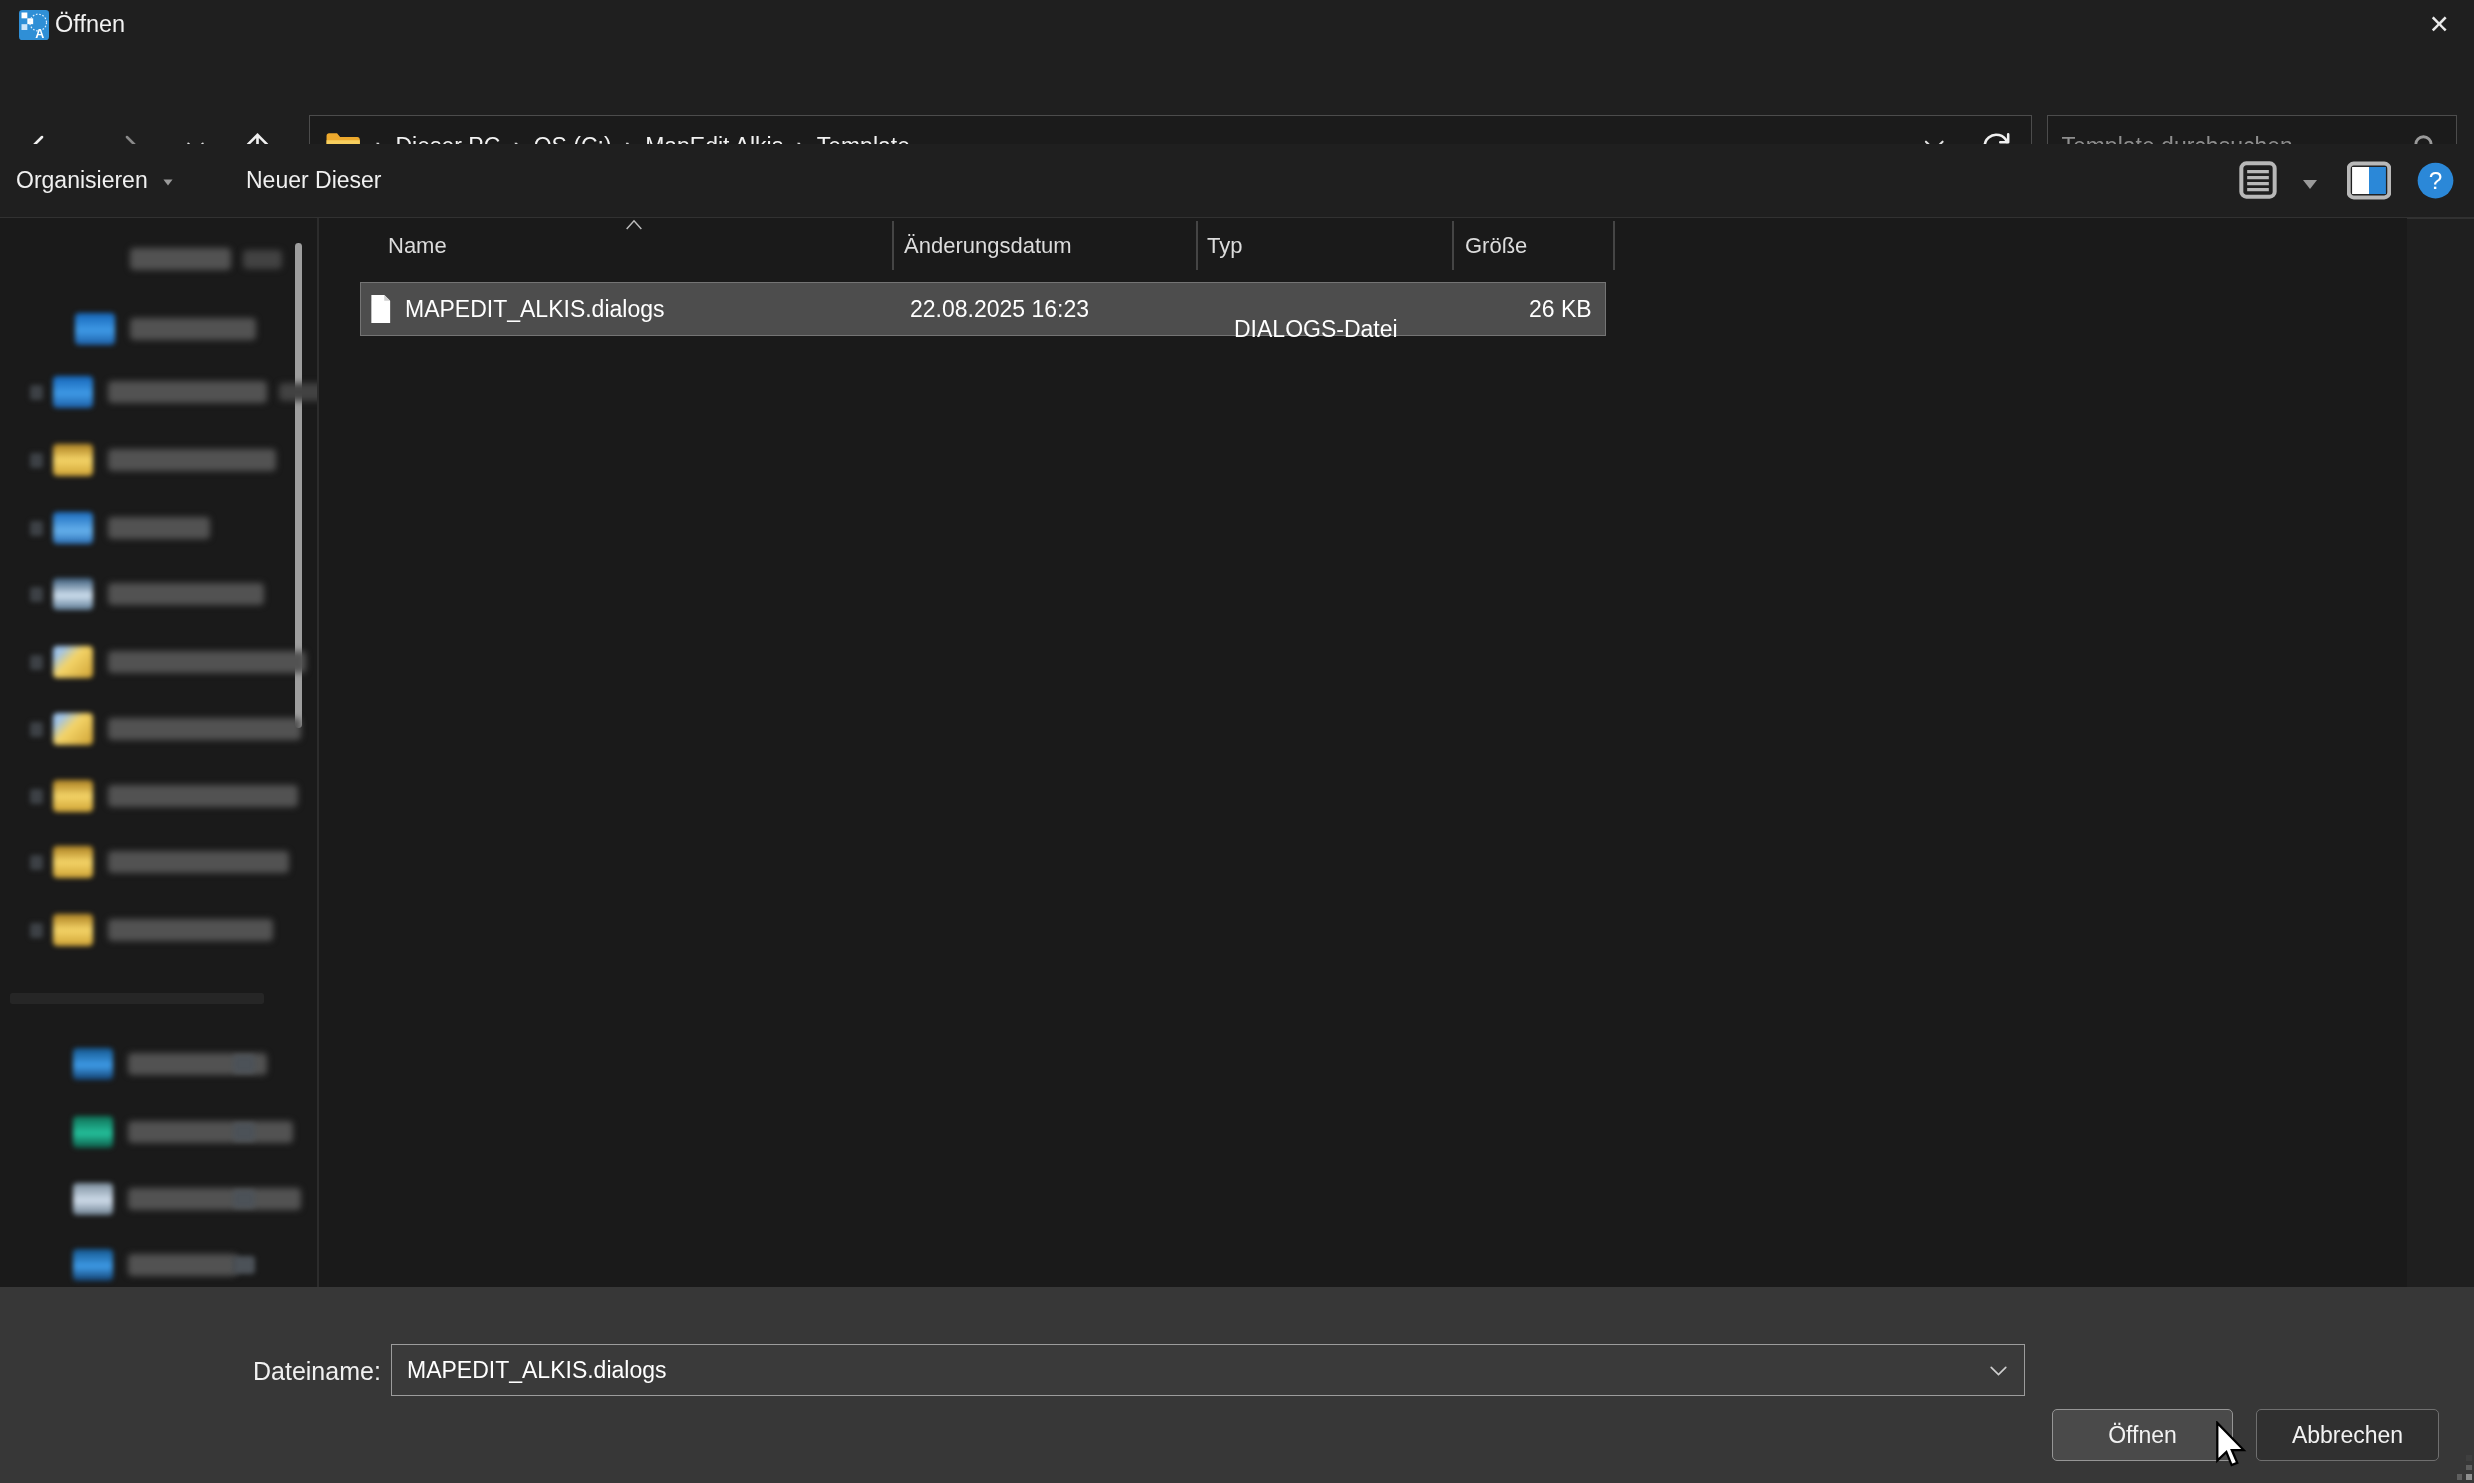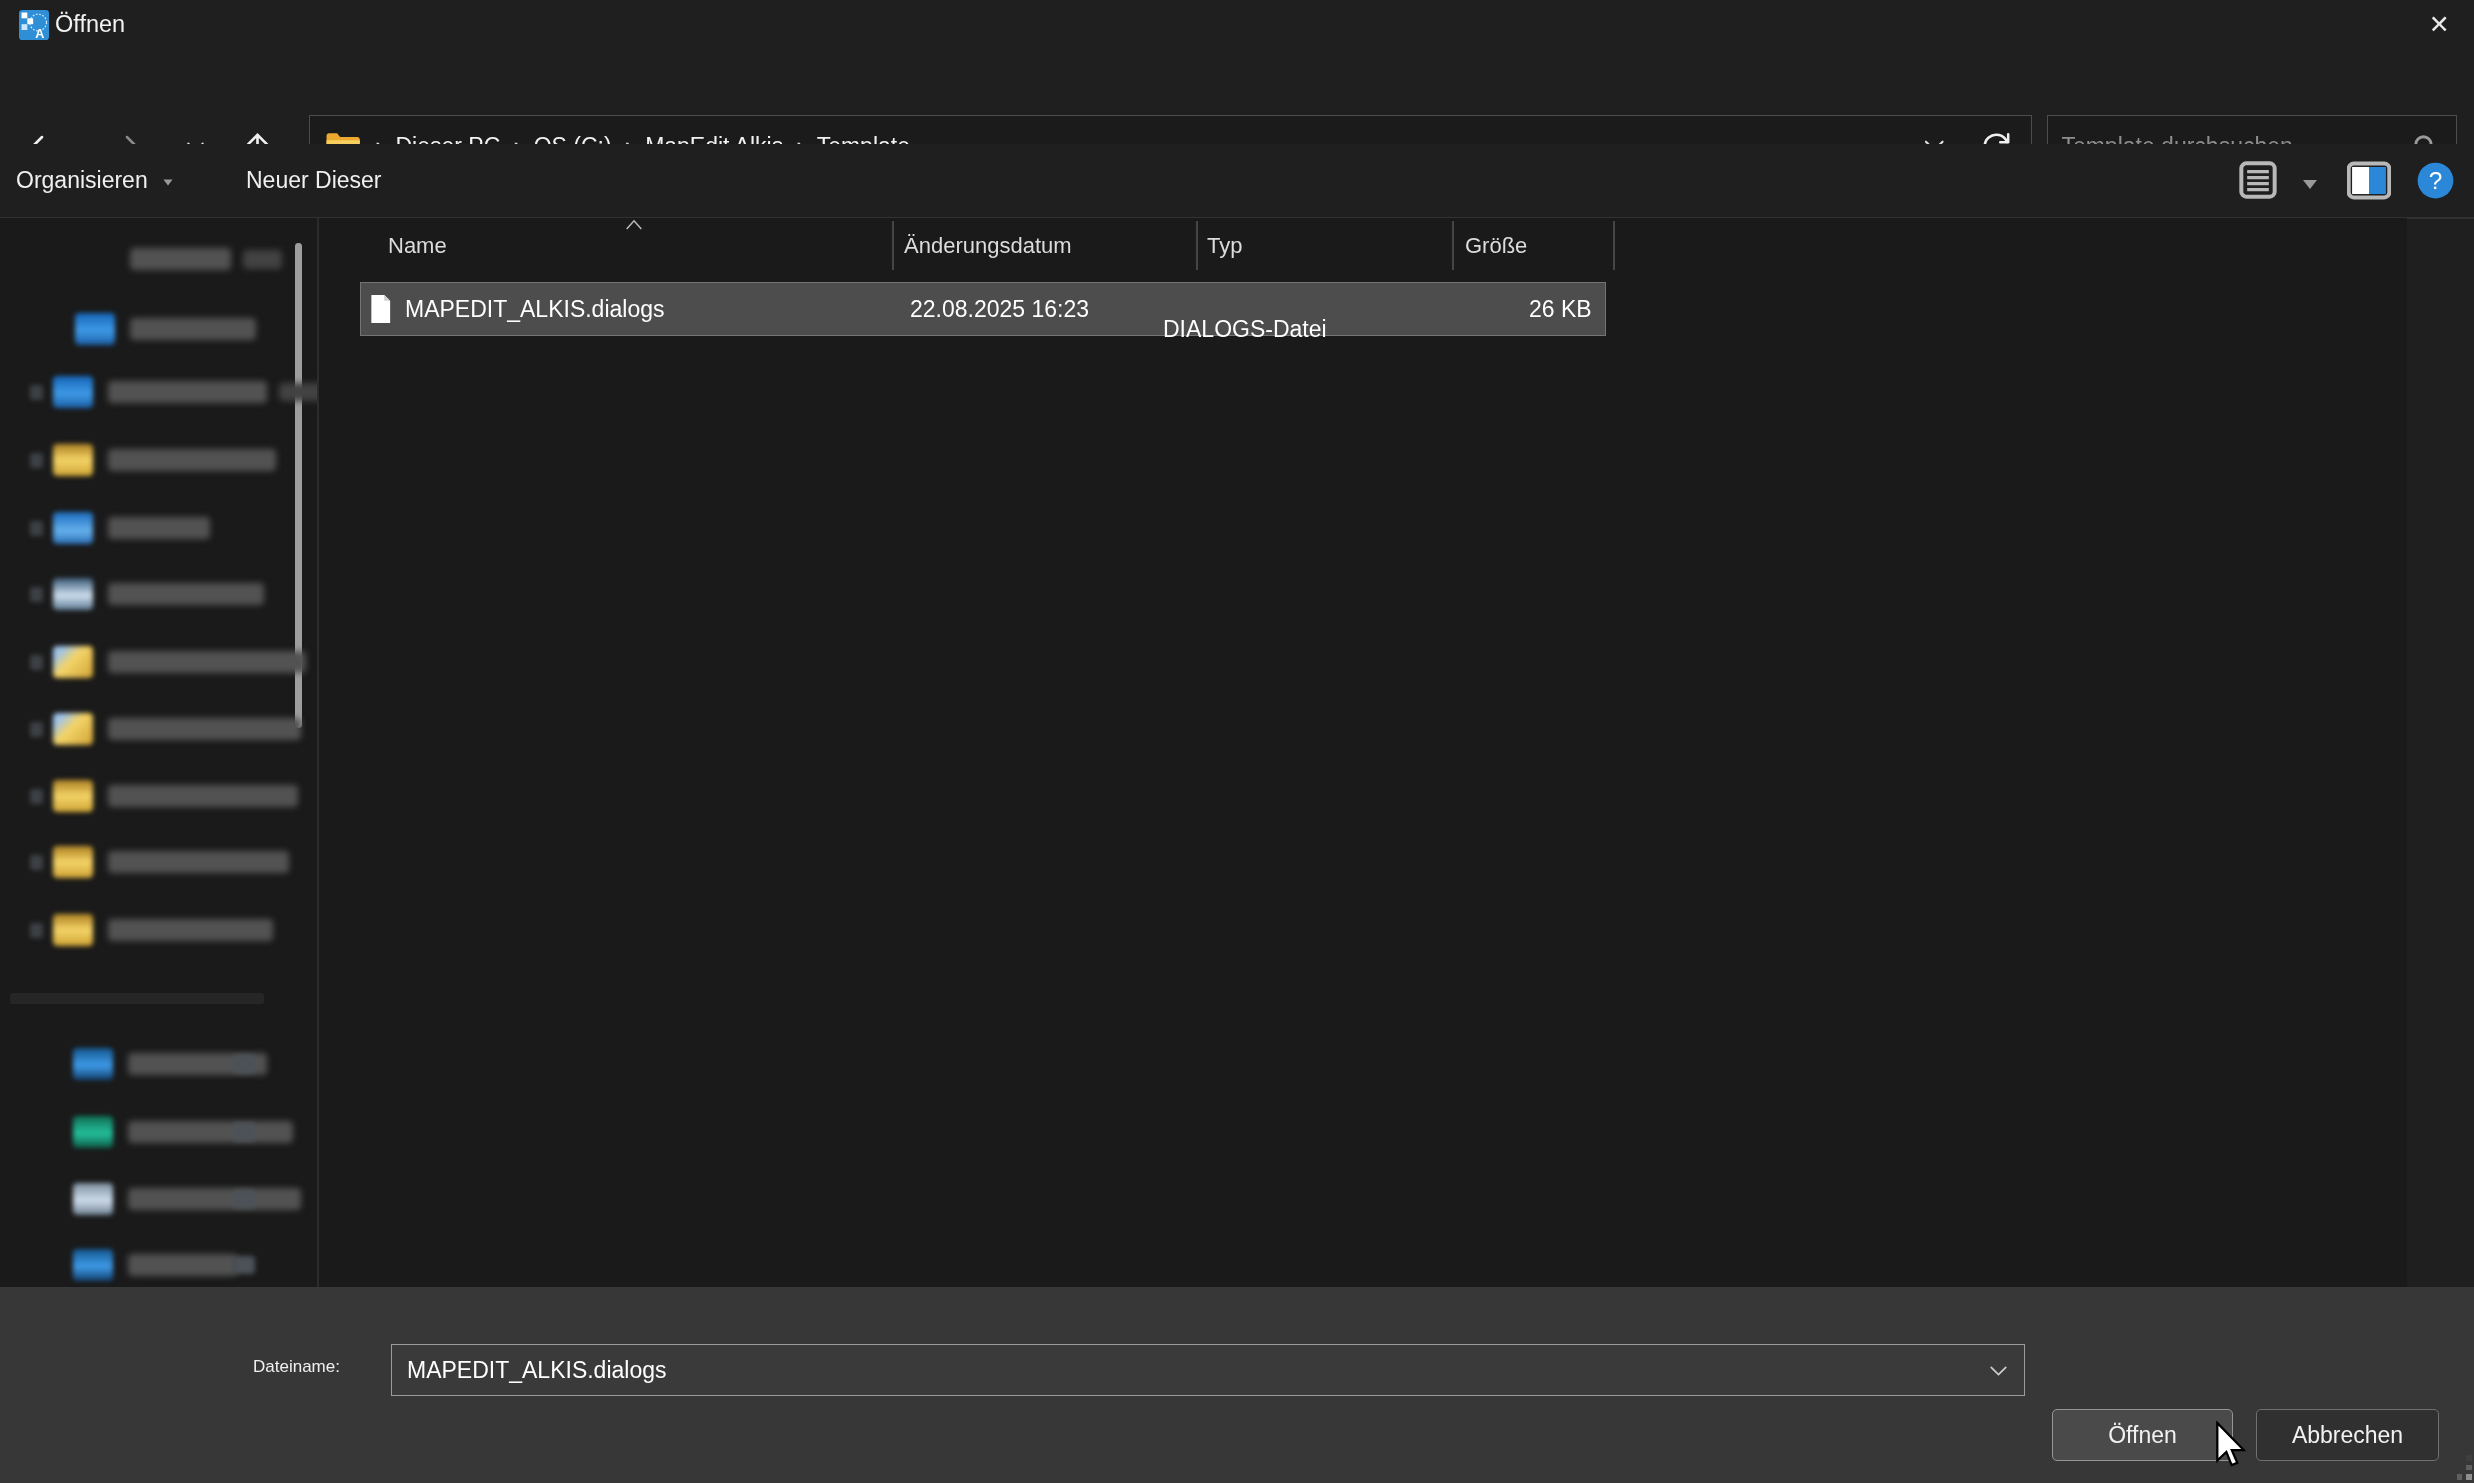--- a/index.html
+++ b/index.html
@@ -61,26 +61,26 @@
   
   #listpane{position:absolute;left:319px;top:0;width:2156px;height:1069px;}
   .colhdr{position:absolute;top:15px;font-size:22px;color:#dcdcdc;white-space:nowrap;}
   .colsep{position:absolute;top:3.4px;width:1.7px;height:49px;background:#454545;}
   #sort-indicator{position:absolute;left:304px;top:-1.7px;color:#bdbdbd;}
   #filerow{position:absolute;left:41px;top:64px;width:1246px;height:54px;background:#4d4d4d;border:1.7px solid #747474;box-sizing:border-box;display:flex;align-items:center;font-size:23px;color:#ffffff;}
   #doc-icon{position:absolute;left:8.4px;top:10px;}
   .cell{position:absolute;white-space:nowrap;}
   #cell-name{left:44px;}
   #cell-date{left:549px;}
-  #cell-type{left:802px;margin-top:40px;}
+  #cell-type{left:873px;margin-top:40px;}
   #cell-size{right:13.4px;}
 
   
   #footer{position:absolute;left:0;top:1287px;width:2475px;height:196px;background:#373737;}
-  #fname-label{position:absolute;left:253px;top:1357px;font-size:17px;color:#f0f0f0;}
+  #fname-label{position:absolute;left:253px;top:1357px;font-size:25px;color:#f0f0f0;}
   #fname-field{position:absolute;left:391px;top:1344px;width:1634px;height:52px;background:#3a3a3a;border:1.7px solid #9c9c9c;box-sizing:border-box;display:flex;align-items:center;}
   #fname-field input{flex:1;background:transparent;border:none;outline:none;color:#ffffff;font-size:23px;padding:0 15px;font-family:inherit;}
   #ftype-combo{position:absolute;left:2052px;top:1344px;width:388px;height:52px;background:#2d2d2d;border:1.7px solid #787878;box-sizing:border-box;display:flex;align-items:center;justify-content:space-between;padding:0 15px;font-size:23px;color:#ffffff;}
   .btn{position:absolute;top:1409px;height:52px;border-radius:5px;display:flex;align-items:center;justify-content:center;font-size:23px;color:#f2f2f2;box-sizing:border-box;}
   #open-btn{left:2052px;width:181px;background:#4a4a4a;border:1.7px solid #959595;}
   #cancel-btn{left:2256px;width:183px;background:#303030;border:1.7px solid #6f6f6f;}
   #cursor{position:absolute;left:2213px;top:1421px;}
   #grip{position:absolute;right:3.4px;bottom:3.4px;width:22px;height:22px;}
   #grip i{position:absolute;width:5.9px;height:5.9px;background:#8f8f8f;}
   #grip i:nth-child(1){right:0;bottom:0;}

